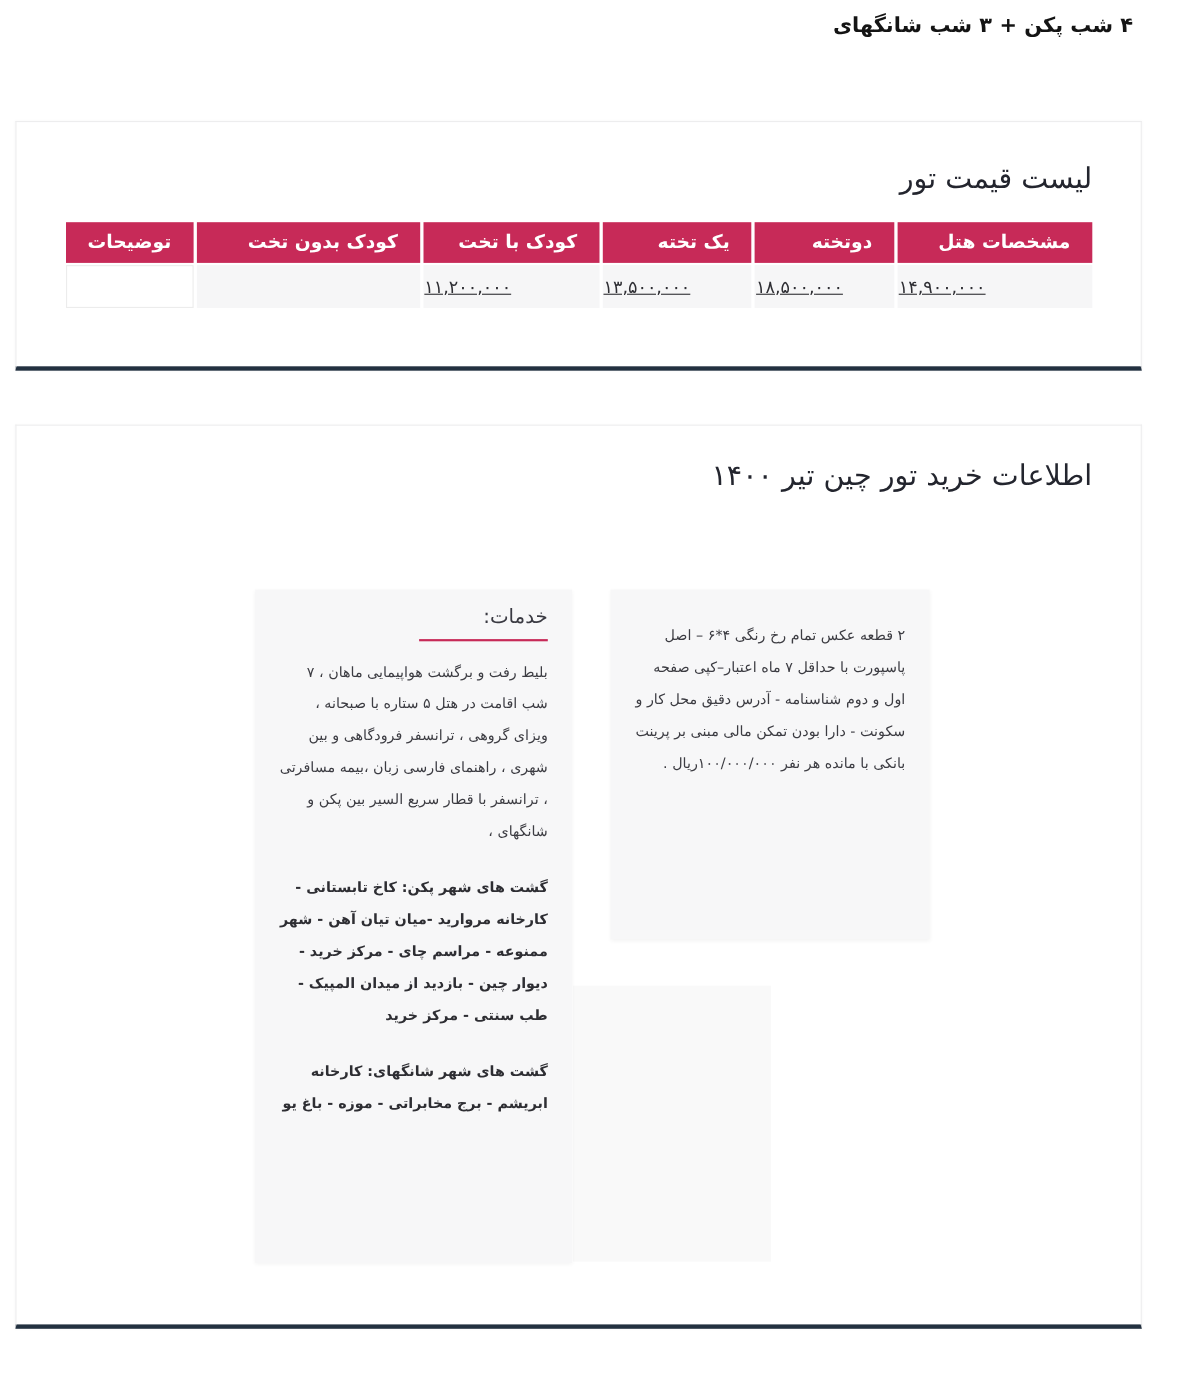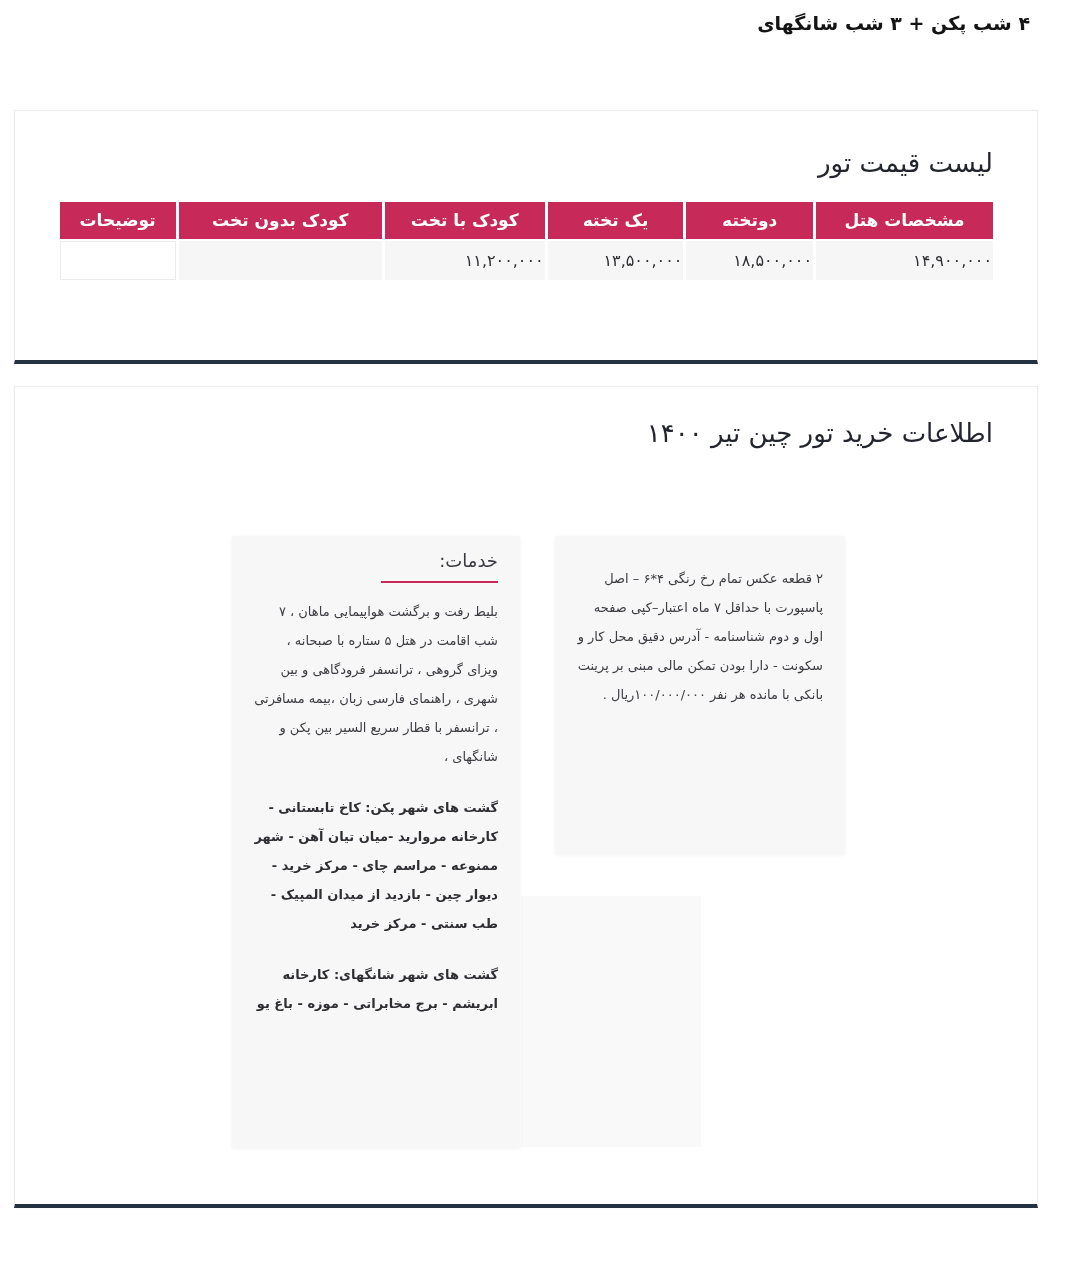--- a/index.html
+++ b/index.html
@@ -16,39 +16,39 @@
   }
   .page-title{
     position:absolute;top:12px;right:56px;
     font-size:19px;font-weight:bold;color:#141414;
   }
   .card{
     position:absolute;left:14px;width:1024px;background:#ffffff;
     border:1px solid #ededee;border-bottom:4px solid var(--dark-border);
     box-shadow:0 0 3px rgba(0,0,0,0.04);
   }
-  .card-price{top:110px;height:254px;}
+  .card-price{top:110px;height:227px;}
   .card-info{top:386px;height:822px;}
   .card-heading{
     margin:36px 44px 0 0;font-size:26px;font-weight:normal;
     color:#23252e;text-align:right;line-height:1.25;
   }
   .card-info .card-heading{margin-top:30px;}
 
   .table-wrap{margin:20px 41px 0;}
   table.price-table{
     width:939px;table-layout:fixed;border-collapse:separate;border-spacing:3px 2px;
   }
   table.price-table th{
     background:var(--accent);color:#ffffff;font-size:17px;font-weight:bold;
-    height:37px;text-align:center;padding:0 20px;white-space:nowrap;overflow:hidden;
+    height:37px;text-align:right;padding:0 20px;white-space:nowrap;overflow:hidden;
   }
   table.price-table td{
-    background:var(--row-bg);height:39px;text-align:right;
-    font-size:16px;color:#2e2e33;
+    background:var(--row-bg);height:39px;text-align:left;
+    font-size:16px;color:#2e2e33;text-decoration:underline;
   }
   table.price-table td.notes-cell{background:#ffffff;border:1px solid #ececec;}
 
   .notes{margin:12px 44px 0 0;text-align:right;}
   .note-line{font-size:16px;line-height:34px;color:#4e4e57;}
 
   .side-shade{
     position:absolute;left:506px;top:509px;width:180px;height:251px;
     background:#f9f9f9;
   }

